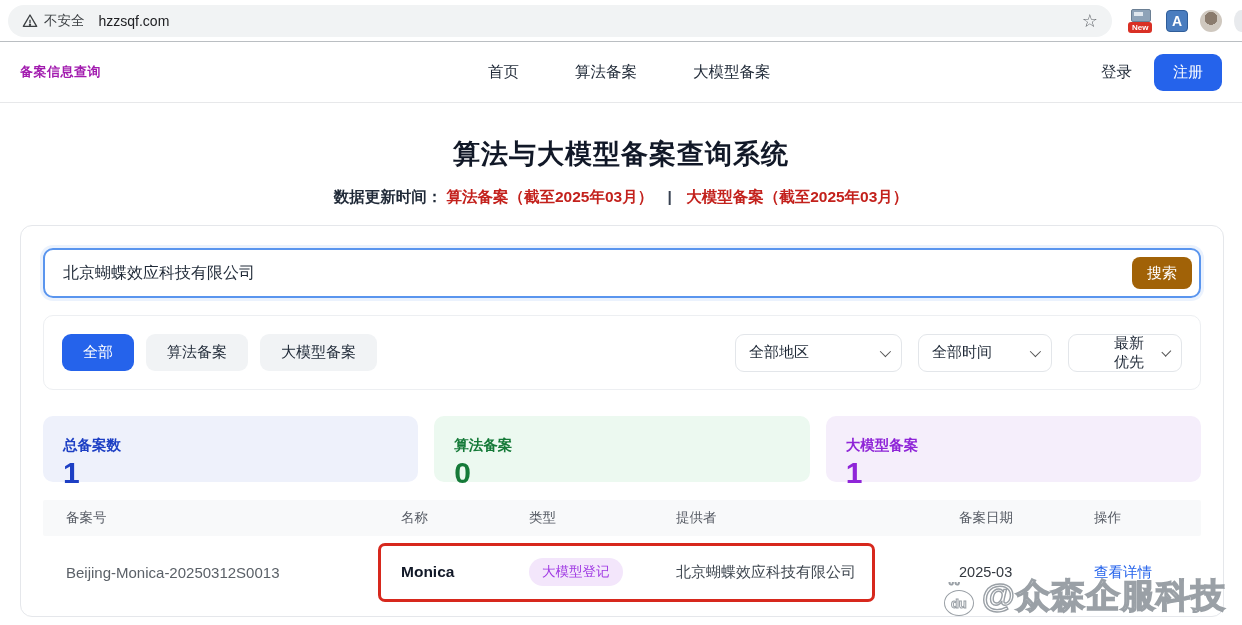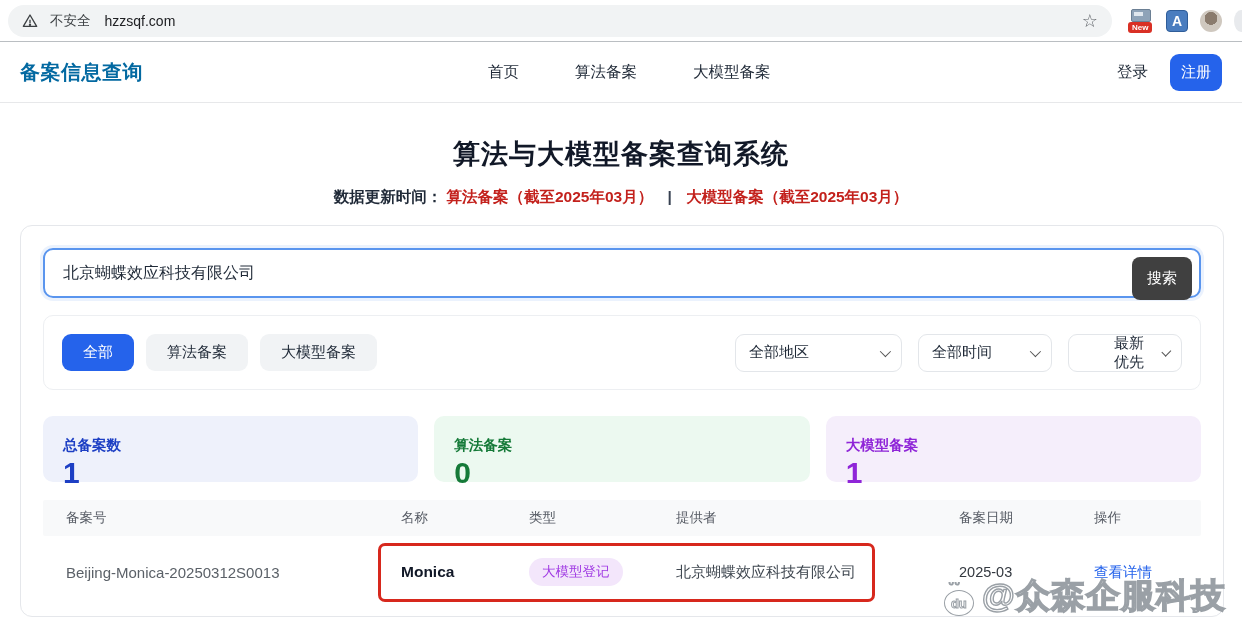--- a/index.html
+++ b/index.html
@@ -4,65 +4,65 @@
 <style>
   * { margin:0; padding:0; box-sizing:border-box; }
   html,body { width:1242px; height:625px; overflow:hidden; background:#fff;
               font-family:"Liberation Sans","DejaVu Sans",sans-serif; color:#1f2937; }
 
   
   .browser-bar { height:42px; background:#fff; display:flex; align-items:center;
                  padding:0 8px; border-bottom:1px solid #babec2; }
   .address-pill { flex:0 0 1104px; height:32px; background:#f1f3f4; border-radius:16px;
                   display:flex; align-items:center; padding:0 14px; }
-  .warn-chip { display:flex; align-items:center; gap:12px; font-size:13.5px; color:#3c4043; }
+  .warn-chip { display:flex; align-items:center; gap:6px; font-size:13.5px; color:#3c4043; }
   .warn-tri { width:16px; height:16px; display:inline-block; }
   .url-text { margin-left:14px; font-size:14px; color:#202124; }
   .pill-spacer { flex:1; }
   .star { font-size:18px; color:#5f6368; cursor:pointer; }
   .ext-area { display:flex; align-items:center; gap:12px; margin-left:16px;justify-content:center; }
   .ext-new { width:26px; height:24px; position:relative; }
   .ext-new .card { position:absolute; top:0; left:3px; width:20px; height:13px;
                    background:#8ea3b8; border-radius:2px; border:1px solid #6b7f94; }
   .ext-new .card:after{ content:""; position:absolute; left:2px; top:2px; width:9px; height:4px; background:#dfe7ee; }
   .ext-new .badge { position:absolute; bottom:0; left:0; background:#d93025; color:#fff;
                     font-size:8px; font-weight:bold; padding:1px 4px; border-radius:3px; }
   .ext-a { width:22px; height:22px; background:#4a7dbf; border:1px solid #2f5d99; border-radius:4px;
            color:#fff; font-size:14px; font-weight:bold; display:flex; align-items:center; justify-content:center; }
   .avatar { width:22px; height:22px; border-radius:50%;
             background:radial-gradient(circle at 50% 38%, #8a7b6d 0 36%, #cfc8bf 37% 100%); }
   .ext-cut { width:14px; height:22px; border-radius:50% 0 0 50%; background:#e8eaed; margin-right:-10px; }
 
   
   .site-header { height:61px; background:#fff; border-bottom:1px solid #e7e8ea;
                  display:flex; align-items:center; padding:0 20px; }
-  .logo { font-size:20px; font-weight:bold; color:#0369a1; letter-spacing:.5px; }
+  .logo { font-size:13px; font-weight:bold; color:#a21caf; letter-spacing:.5px; }
   .main-nav { position:absolute; left:488px; display:flex; gap:56px; }
   .main-nav span { font-size:15.5px; color:#1f2937; cursor:pointer; }
   .header-right { margin-left:auto; display:flex; align-items:center; gap:22px; }
   .login-link { font-size:15.5px; color:#1f2937; cursor:pointer; }
-  .register-btn { background:#2563eb; color:#fff; font-size:15px; padding:9px 11px;
+  .register-btn { background:#2563eb; color:#fff; font-size:15px; padding:9px 19px;
                   border:none; border-radius:9px; cursor:pointer; }
 
   
   .hero { text-align:center; padding-top:33px; }
   .hero h1 { font-size:27px; font-weight:bold; color:#111827; letter-spacing:1px; }
   .update-line { margin-top:15px; font-size:15.5px; font-weight:bold; color:#1f2937; }
   .update-line .red { color:#c3211c; }
   .update-line .sep { margin:0 10px; color:#374151; }
 
   
   .main-card { position:relative; margin:17px 18px 0 20px; width:1204px; height:392px;
                background:#fff; border:1px solid #e5e7eb; border-radius:12px; padding:22px; }
 
   .search-box { position:relative; height:50px; border:2px solid #5a95ee; border-radius:10px;
                 box-shadow:0 0 0 3px rgba(90,149,238,.12); display:flex; align-items:center; }
   .search-value { margin-left:18px; font-size:16px; color:#1f2937; }
-  .search-btn { position:absolute; right:7px; top:7px; height:43px; padding:0 15px;
-                background:#404040; color:#fff; font-size:15px; border:none; border-radius:8px; cursor:pointer; }
+  .search-btn { position:absolute; right:7px; top:7px; height:32px; padding:0 15px;
+                background:#a16207; color:#fff; font-size:15px; border:none; border-radius:8px; cursor:pointer; }
 
   .filter-box { margin-top:17px; border:1px solid #edeff2; border-radius:10px;
                 padding:0 18px; height:75px; display:flex; align-items:center; justify-content:space-between; }
   .tabs { display:flex; gap:12px;text-align:right; }
   .tab { padding:9px 21px; border-radius:9px; font-size:15px; background:#f1f3f5; color:#1f2937; cursor:pointer; }
   .tab.active { background:#2563eb; color:#fff; }
   .dropdowns { display:flex; gap:16px; }
   .dropdown { height:38px; border:1px solid #e3e6ea; border-radius:9px; padding:0 13px;
               display:flex; align-items:center; justify-content:space-between;
               font-size:15px; color:#1f2937; cursor:pointer; background:#fff; }

